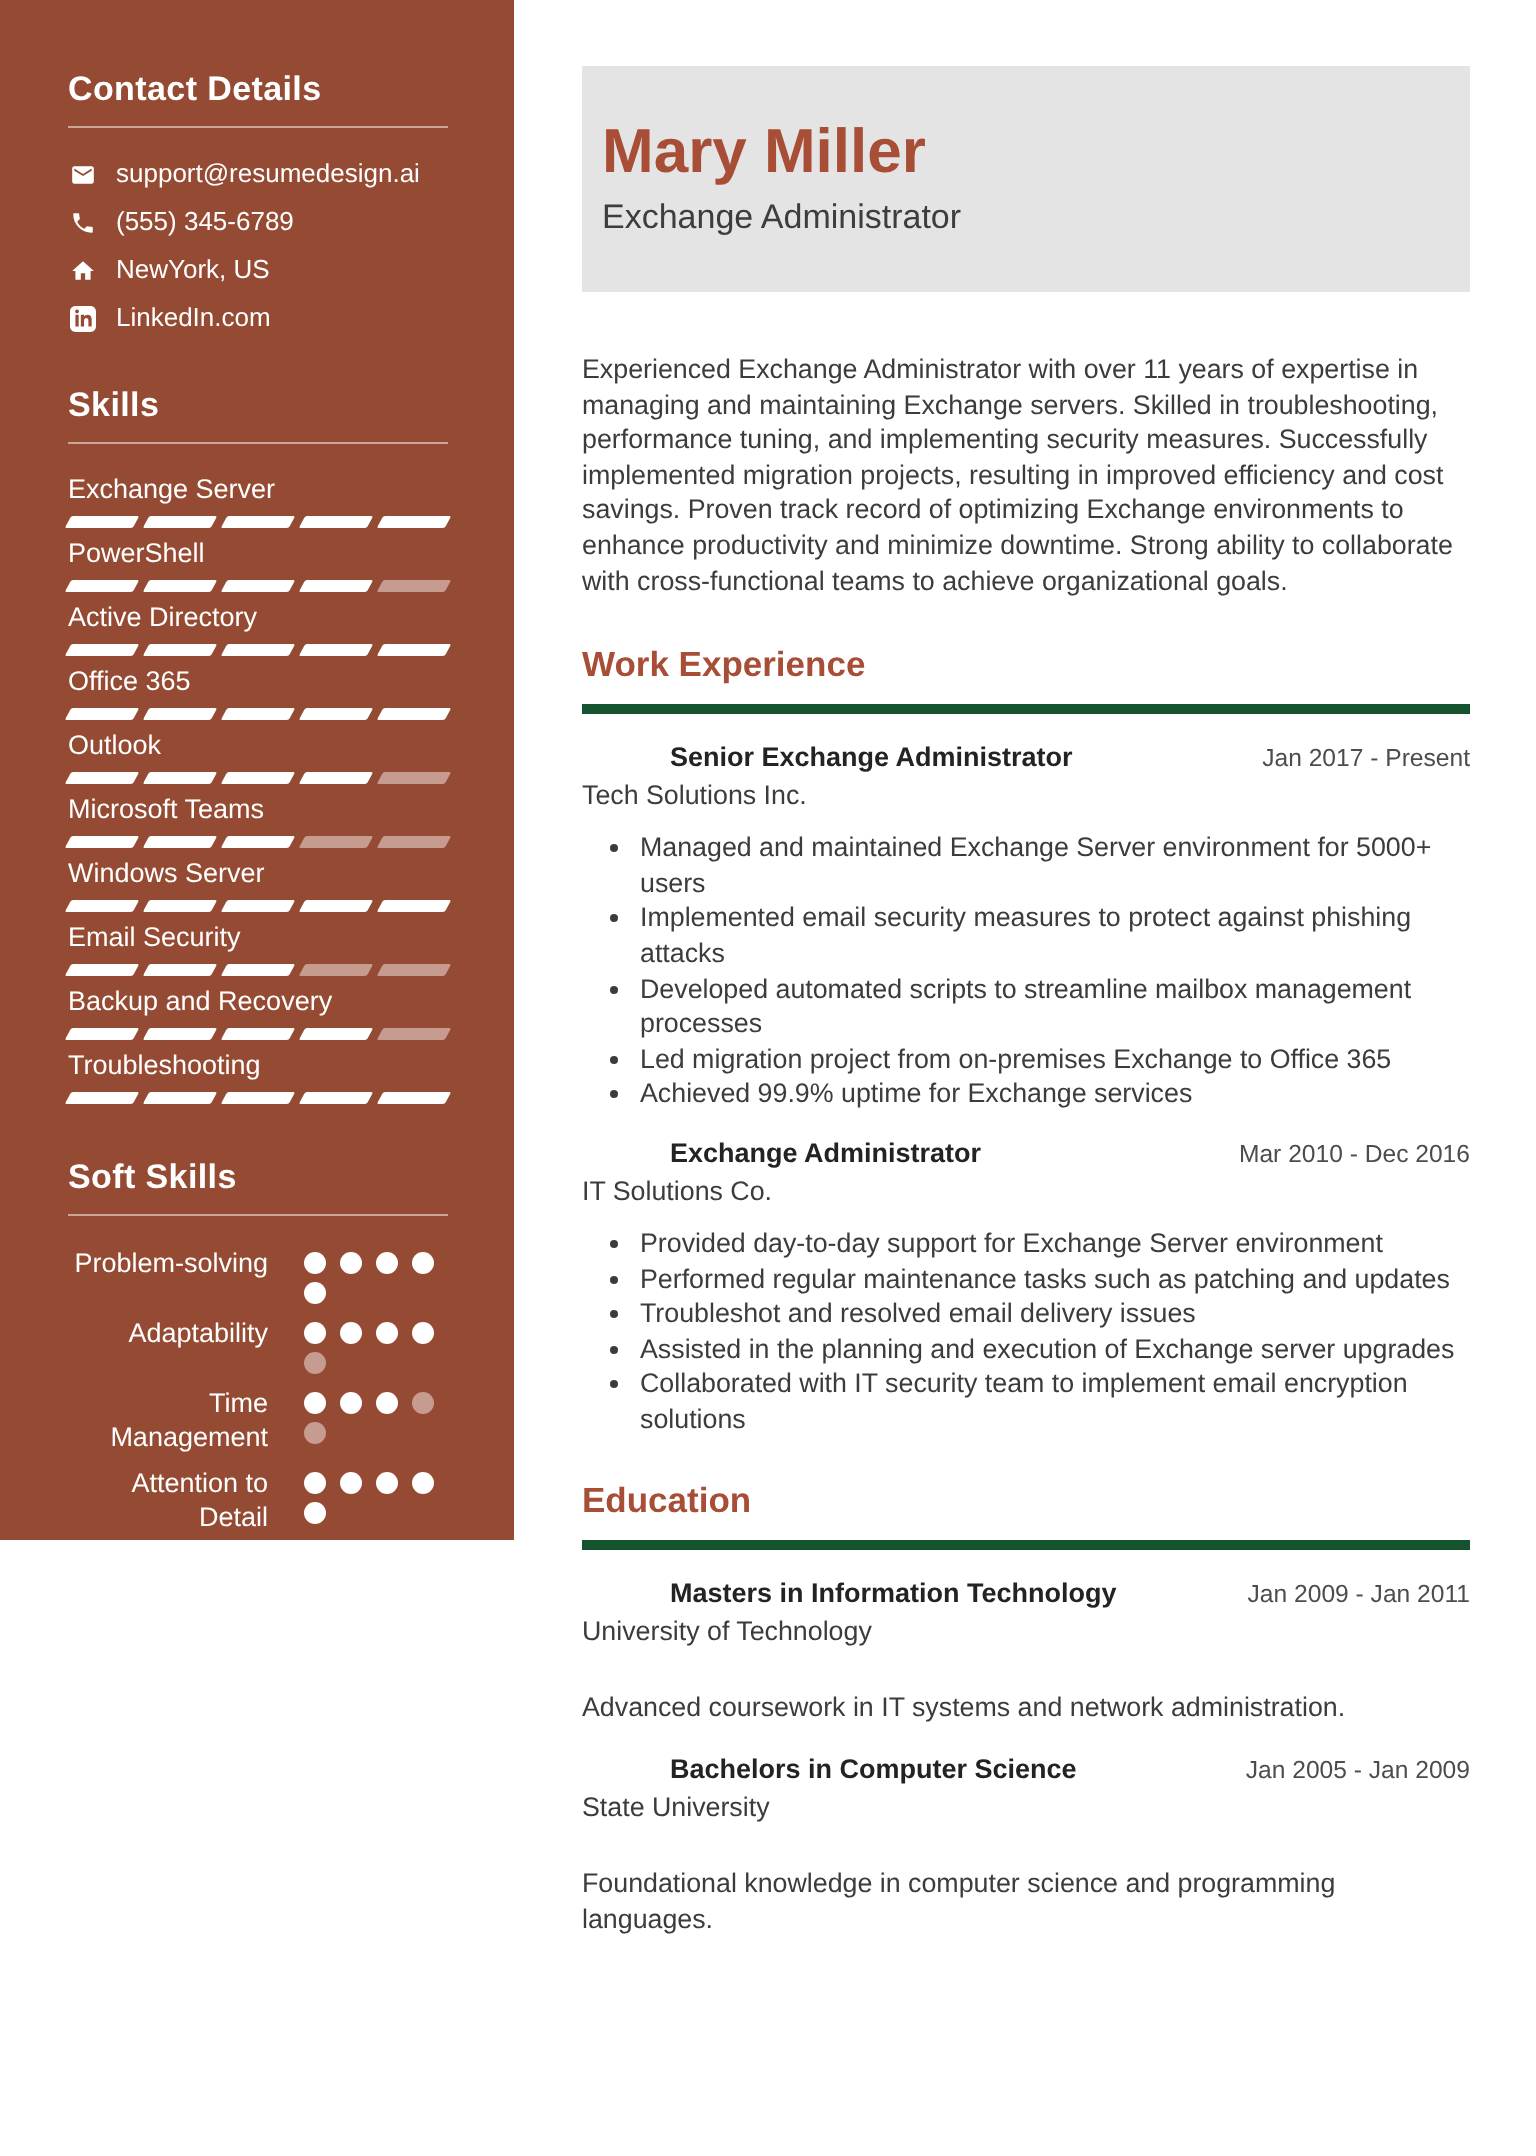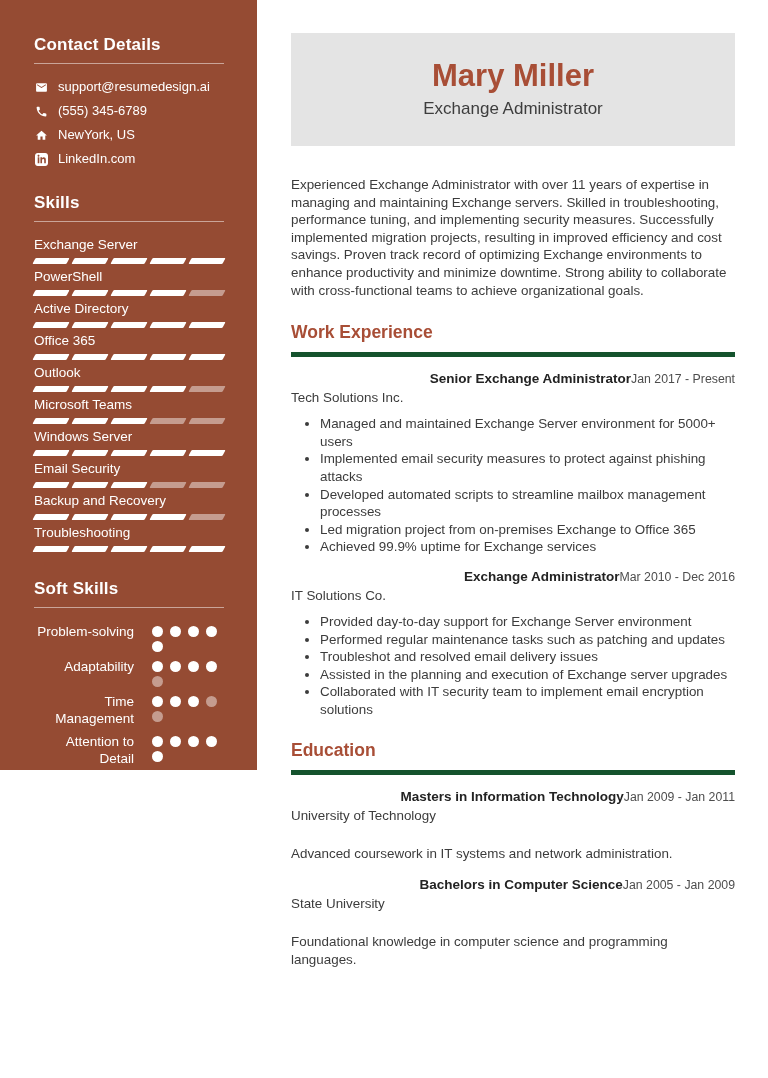--- a/index.html
+++ b/index.html
@@ -56,34 +56,34 @@
     background:var(--pill);color:#fff;font-size:13.5px;font-weight:bold;
     padding:6px 12px;border-radius:4px;line-height:16px;
   }
 
   
   .main{
     position:absolute;left:257px;top:0;width:511px;height:1078px;
     padding:33px 33px 0 34px;color:var(--body-text);
   }
   .name-card{
-    background:var(--header-bg);text-align:center;
+    background:var(--header-bg);
     padding:25px 10px 26px;margin-bottom:30px;
   }
   .name{font-size:31px;font-weight:bold;color:var(--accent);line-height:36px;margin:0;}
   .job-subtitle{font-size:17px;color:#3D3D3D;line-height:22px;margin-top:4px;}
 
   .summary{font-size:13.4px;line-height:17.6px;margin-bottom:23px;}
 
   .main-section{margin-bottom:22px;}
   .main-title{
     font-size:17.5px;font-weight:bold;color:var(--accent);margin:0;
     padding-bottom:9px;border-bottom:5px solid #14532d;margin-bottom:13px;
   }
-  .entry-head{display:flex;justify-content:flex-end;align-items:baseline;margin-left:44px;}
+  .entry-head{display:flex;justify-content:space-between;align-items:baseline;margin-left:44px;}
   .entry-role{font-size:13.5px;font-weight:bold;color:var(--dark-text);line-height:17px;}
   .entry-date{font-size:12.3px;color:var(--date-text);white-space:nowrap;}
   .entry-org{font-size:13.4px;margin-top:2px;line-height:17px;}
   .bullets{margin:9px 0 12px;padding-left:29px;}
   .bullets li{font-size:13.4px;line-height:17.6px;}
   .edu-entry{margin-bottom:4px;}
   .edu-desc{font-size:13.4px;line-height:17.6px;margin:21px 0 13px;}
 </style>
 </head>
 <body>

